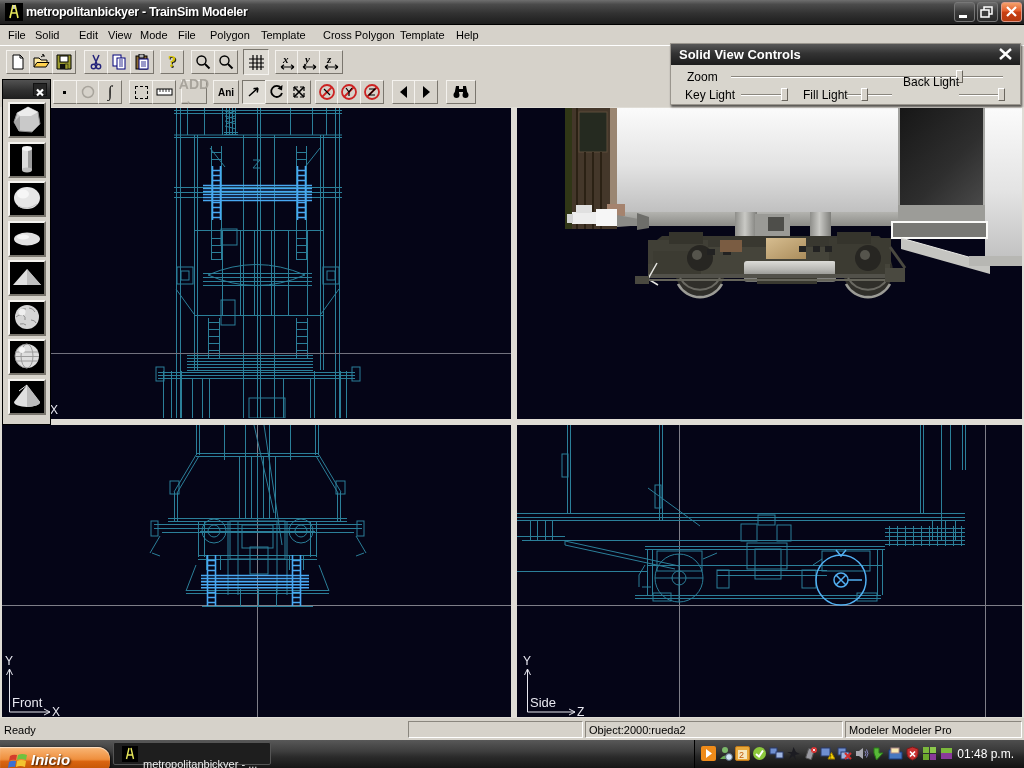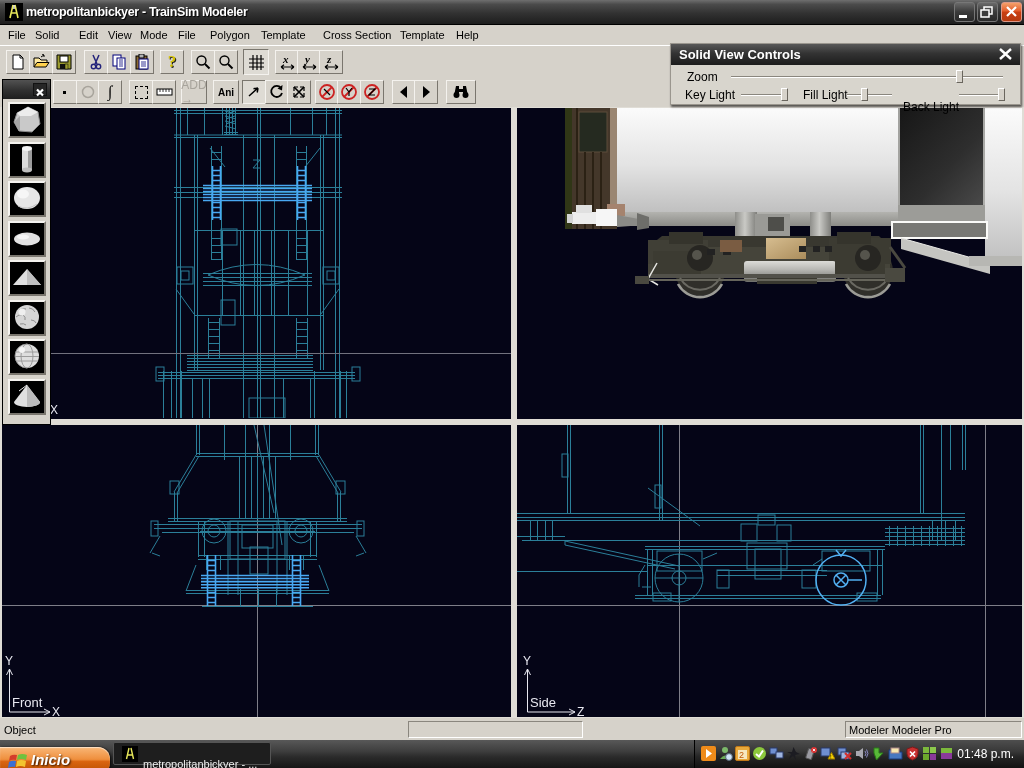--- a/index.html
+++ b/index.html
@@ -104,21 +104,21 @@
 
 <div id="menubar">
   <span style="left:8px">File</span>
   <span style="left:35px">Solid</span>
   <span style="left:79px">Edit</span>
   <span style="left:108px">View</span>
   <span style="left:140px">Mode</span>
   <span style="left:178px">File</span>
   <span style="left:210px">Polygon</span>
   <span style="left:261px">Template</span>
-  <span style="left:323px">Cross Section</span>
+  <span style="left:323px">Cross Polygon</span>
   <span style="left:400px">Template</span>
   <span style="left:456px">Help</span>
 </div>
 
 <div id="toolbar1">
   <div class="tbtn" style="left:6px;top:4px">
       <svg width="16" height="16">
         <path d="M3 1 L10 1 L13 4 L13 15 L3 15 Z" fill="#fff" stroke="#000"></path>
         <path d="M10 1 L10 4 L13 4" fill="none" stroke="#000"></path>
       </svg>
@@ -217,21 +217,21 @@
   <div class="tbtn" style="left:129px;top:3px">
       <div style="width:13px;height:13px;border:1px dashed #000"></div>
     </div>
   <div class="tbtn" style="left:152px;top:3px">
       <svg width="17" height="16">
         <rect x="1" y="5" width="15" height="6" fill="#fff" stroke="#000"></rect>
         <path d="M4 5 L4 8 M7 5 L7 8 M10 5 L10 8 M13 5 L13 8" stroke="#000" stroke-width=".8"></path>
       </svg>
     </div>
   <div class="tbtn" style="left:181px;top:3px;width:26px">
-      <span style="font-size:12px;font-weight:normal;color:#a8a49c">ADD<br>→</span>
+      <span style="font-size:14px;font-weight:bold;color:#a8a49c">ADD<br>→</span>
     </div>
   <div class="tbtn" style="left:213px;top:3px;width:26px">
       <span style="font-size:10px;font-weight:bold;color:#000">Ani</span>
     </div>
   <div class="tbtn pressed" style="left:242px;top:3px">
       <svg width="16" height="16">
         <path d="M3 12 L12 4 M12 4 L7.5 4.8 M12 4 L11.2 8.5" stroke="#000" stroke-width="1.5" fill="none"></path>
       </svg>
     </div>
   <div class="tbtn" style="left:265px;top:3px">
@@ -604,28 +604,31 @@
   </div>
   <div class="svclab" style="left:16px; top:26px;">Zoom</div>
   <div class="track" style="left:60px; top:32px; width:272px;"></div>
   <div class="thumb" style="left:285px; top:26px;"></div>
   <div class="svclab" style="left:14px; top:44px;">Key Light</div>
   <div class="track" style="left:70px; top:50px; width:47px;"></div>
   <div class="thumb" style="left:110px; top:44px;"></div>
   <div class="svclab" style="left:132px; top:44px;">Fill Light</div>
   <div class="track" style="left:176px; top:50px; width:45px;"></div>
   <div class="thumb" style="left:190px; top:44px;"></div>
-  <div class="svclab" style="left:232px; top:56px;">Back Light</div>
+  <div class="svclab" style="left:232px; top:31px;">Back Light</div>
   <div class="track" style="left:288px; top:50px; width:45px;"></div>
   <div class="thumb" style="left:327px; top:44px;"></div>
 </div>
 
 <div id="statusbar">
-  <span style="position:absolute;left:4px;top:6px;">Object</span>
+  <span style="position:absolute;left:4px;top:6px;">Ready</span>
   <div class="spanel" style="left:408px; width:175px;"></div>
+  <div class="spanel" style="left:585px; width:258px;">
+      <span style="position:absolute;left:3px;top:2px;">Object:2000:rueda2</span>
+    </div>
   <div class="spanel" style="left:845px; width:177px;">
       <span style="position:absolute;left:3px;top:2px;">Modeler Modeler Pro</span>
     </div>
 </div>
 
 <div id="taskbar">
   <div id="startbtn">
     <svg style="position:absolute;left:8px;top:4px" width="22" height="20" viewBox="0 0 22 20">
       <path d="M2 5 Q5 3 9 4 L8 9 Q4 8 1 10 Z" fill="#d43c2a"></path>
       <path d="M10 4 Q14 2 19 4 L18 9 Q13 7 9 9 Z" fill="#6fc13e"></path>

